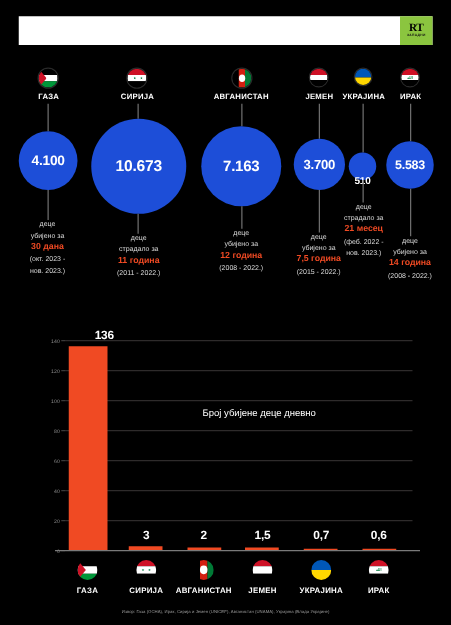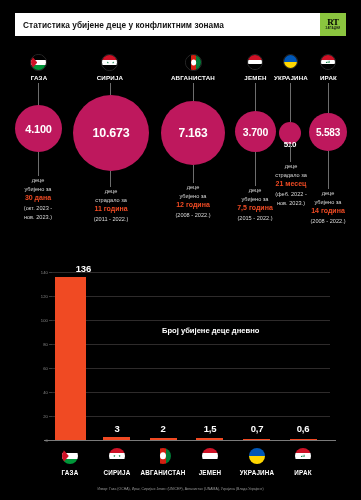--- a/index.html
+++ b/index.html
@@ -35,21 +35,21 @@
   .flag {
     position:absolute; border-radius:50%; overflow:hidden;
     border:0.5px solid #2a2a2a;
   }
   .flag-label {
     position:absolute; font-size:6.2px; font-weight:700; color:#fff;
     white-space:nowrap; text-align:center; letter-spacing:0.2px;
   }
   .connector { position:absolute; width:1px; background:#6d6d6d; }
   .bubble {
-    position:absolute; border-radius:50%; background:#be185d;
+    position:absolute; border-radius:50%; background:#1d4ed8;
     display:flex; align-items:center; justify-content:center;
   }
   .bubble-val {
     color:#fff; font-weight:700; letter-spacing:-0.2px;
     font-family:"Liberation Sans", sans-serif;
   }
   .caption {
     position:absolute; text-align:center; font-size:5.6px; color:#d8d8d8;
     line-height:1.55; white-space:nowrap;
   }
@@ -96,37 +96,36 @@
   }
   .y-tick { position:absolute; left:49px; width:3px; height:1px; background:#3a3a3a; }
   .axis-base { position:absolute; left:44px; top:182px; width:292px; height:1px; background:#7a7a7a; }
   .bar { position:absolute; background:#f04a23; }
   .bar-val {
     position:absolute; font-size:9.5px; font-weight:700; color:#fff;
     text-align:center; letter-spacing:-0.2px;
   }
   .chart-note {
     position:absolute; left:162px; top:325px; font-size:7.6px; color:#ffffff;
-    line-height:1.45; font-weight:700;
+    line-height:1.45; font-weight:400;
   }
   .bar-flag { position:absolute; border-radius:50%; overflow:hidden; }
   .bar-flag-label {
     position:absolute; font-size:6.3px; font-weight:700; color:#fff;
     text-align:center; white-space:nowrap; letter-spacing:0.2px;
   }
   .source {
     position:absolute; left:0; top:487px; width:361px; text-align:center;
     font-size:3.4px; color:#9a9a9a; letter-spacing:0.05px;
   }
 </style>
 </head>
 <body>
 
 <div class="header">
-  <div class="header-title">Статистика убијене деце у конфликтним зонама</div>
   <div class="rt-logo">
     <div class="rt-text">RT</div>
     <div class="rt-sub">ЗАПАДНИ</div>
   </div>
 </div>
 
 <div class="bubble-section">
 
   <div class="country-col">
     <div class="flag fl-ps" style="left:30px; top:2px; width:17px; height:17px;">

